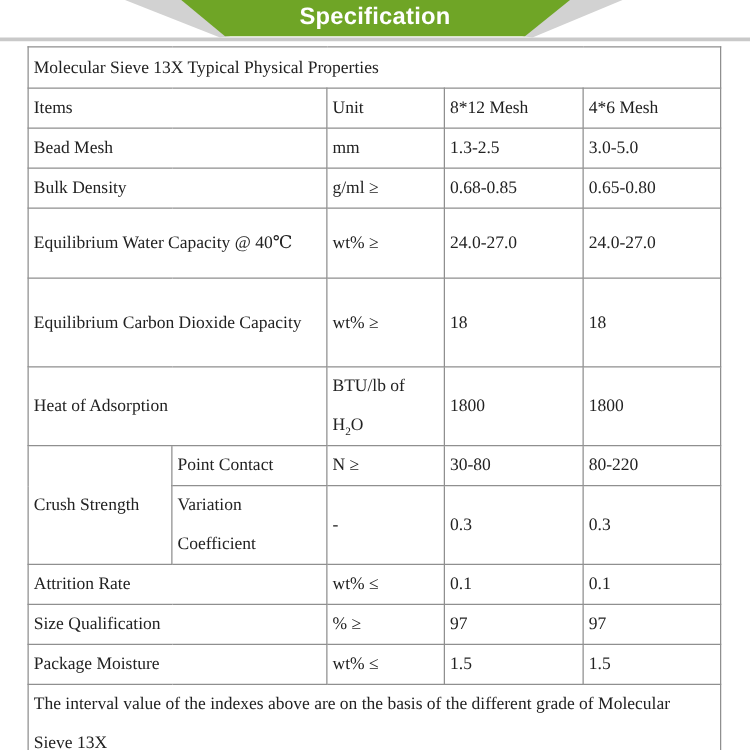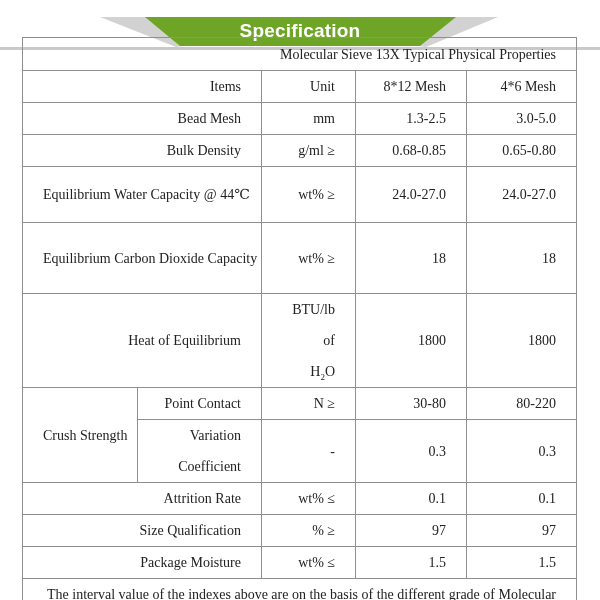--- a/index.html
+++ b/index.html
@@ -14,21 +14,20 @@
       overflow: hidden;
       font-family: "Liberation Serif", "DejaVu Serif", serif;
       color: #222222;
     }
     .banner {
       position: absolute;
       left: 0;
       top: 0;
       width: 600px;
       height: 34px;
-      margin-top: 17px;
     }
     .banner svg {
       position: absolute;
       left: 0;
       top: 0;
     }
     .banner-title {
       position: absolute;
       left: 0;
       top: 3px;
@@ -44,23 +43,23 @@
       position: absolute;
       left: 22px;
       top: 37px;
       width: 554px;
       border-collapse: collapse;
       table-layout: fixed;
       font-size: 14px;
     }
     table.spec td {
       border: 1px solid #8f8f8f;
-      text-align: right;
+      text-align: left;
       vertical-align: middle;
-      padding: 0 20px;
+      padding: 0 4px;
       line-height: 31px;
       white-space: nowrap;
     }
     td.wrap {
       white-space: normal !important;
     }
     .sub {
       font-size: 9px;
       vertical-align: sub;
       line-height: 0;
@@ -107,33 +106,33 @@
     <td>1.3-2.5</td>
     <td>3.0-5.0</td>
   </tr>
   <tr style="height:32px">
     <td colspan="2">Bulk Density</td>
     <td>g/ml ≥</td>
     <td>0.68-0.85</td>
     <td>0.65-0.80</td>
   </tr>
   <tr style="height:56px">
-    <td colspan="2">Equilibrium Water Capacity @ 44℃</td>
+    <td colspan="2">Equilibrium Water Capacity @ 40℃</td>
     <td>wt% ≥</td>
     <td>24.0-27.0</td>
     <td>24.0-27.0</td>
   </tr>
   <tr style="height:71px">
     <td colspan="2">Equilibrium Carbon Dioxide Capacity</td>
     <td>wt% ≥</td>
     <td>18</td>
     <td>18</td>
   </tr>
   <tr style="height:63px">
-    <td colspan="2">Heat of Equilibrium</td>
+    <td colspan="2">Heat of Adsorption</td>
     <td class="wrap">
       <div>BTU/lb of</div>
       <div><span>H</span><span class="sub">2</span><span>O</span></div>
     </td>
     <td>1800</td>
     <td>1800</td>
   </tr>
   <tr style="height:32px">
     <td rowspan="2">Crush Strength</td>
     <td>Point Contact</td>

